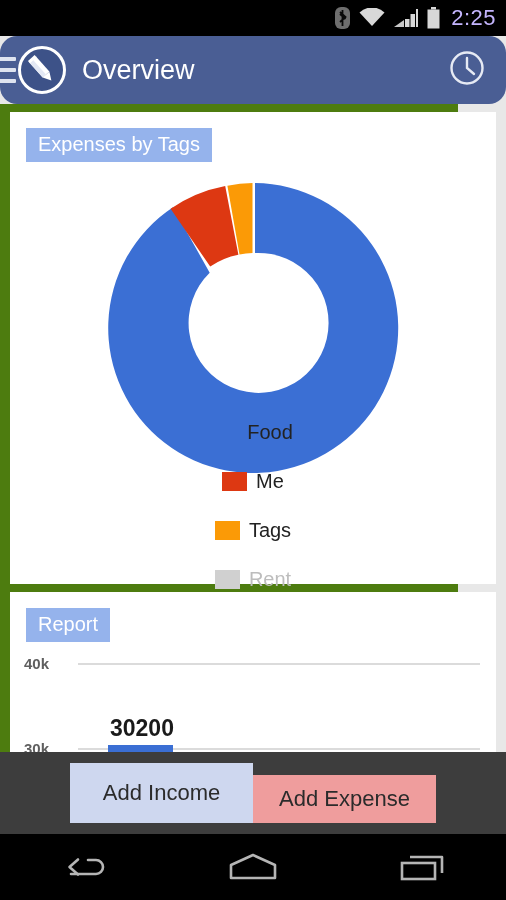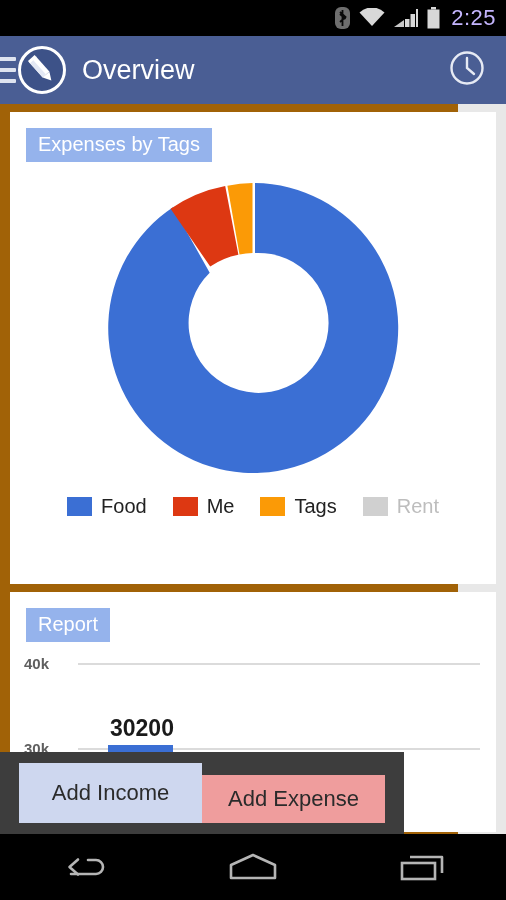--- a/index.html
+++ b/index.html
@@ -16,65 +16,65 @@
     position:absolute; left:0; top:0; width:506px; height:36px;
     background:#000; display:flex; align-items:center; justify-content:flex-end;
     padding-right:10px; gap:9px;
   }
   #statusbar .sicon { display:flex; align-items:center; }
   #clocktext { color:#c4b5fd; font-size:22px; letter-spacing:0.5px; margin-left:2px; }
 
   
   #appbar {
     position:absolute; left:0; top:36px; width:506px; height:68px;
-    background:#4a5e94; display:flex; align-items:center;
+    background:#4a5e94; display:flex; align-items:center;border-radius:17px;
   }
   #hamburger {
     width:24px; height:26px; margin-left:-8px; display:flex; flex-direction:column;
     justify-content:space-between; flex:0 0 auto;
   }
   #hamburger span { display:block; height:4px; background:#dfe4f0; border-radius:1px; }
   #applogo {
     width:48px; height:48px; border-radius:50%; border:3px solid #ffffff;
     margin-left:2px; position:relative; flex:0 0 auto; background:#3d5288;
   }
   #apptitle { color:#ffffff; font-size:27px; margin-left:16px; font-weight:400; }
   #historyicon { margin-left:auto; margin-right:20px; }
 
   
-  #content { position:absolute; left:0; top:104px; width:458px; height:730px; background:#a16207; }
+  #content { position:absolute; left:0; top:104px; width:458px; height:730px; background:#4d7c0f; }
 
   .card { position:absolute; left:10px; width:486px; background:#ffffff; }
   #card-tags { top:8px; height:472px; }
   #card-report { top:488px; height:240px; }
 
   .card-tab {
     display:inline-block; background:#95b3ec; color:#ffffff;
     font-size:20px; padding:4px 12px 6px 12px; margin:16px 0 0 16px; line-height:1.2;
   }
 
   
   #donutwrap { position:absolute; left:0; top:56px; width:486px; height:310px; }
   #legend {
     position:absolute; left:0; top:374px; width:486px; height:40px;
-    display:flex; align-items:center; justify-content:center; gap:26px;
+    display:flex; align-items:center; justify-content:center; gap:26px;flex-direction:column;
   }
   .legend-item { display:flex; align-items:center; gap:9px; }
   .legend-swatch { width:25px; height:19px; }
   .legend-label { font-size:20px; color:#222; }
   .legend-item.disabled .legend-label { color:#bdbdbd; }
 
   
   #reportchart { position:absolute; left:0; top:52px; width:486px; height:188px;font-weight:bold; }
   .ytick { font-size:15px; fill:#5f5f5f; }
   .barlabel { font-size:23px; fill:#1a1a1a; }
 
   
   #actionbar {
-    position:absolute; left:0; top:752px; width:404px; height:82px;
+    position:absolute; left:0; top:752px; width:506px; height:82px;
     background:#3d3d3d; display:flex; align-items:center; justify-content:center;
   }
   #actionbtns { display:flex; width:366px; height:60px; }
   .actionbtn {
     flex:1; display:flex; align-items:center; justify-content:center;
     font-size:22px; color:#2b2b2b; border:none;
     font-family:"Liberation Sans", sans-serif; cursor:pointer;
   }
   #btn-income { background:#ced7ef; }
   #btn-expense { background:#ef9d9d;margin-top:12px; }

